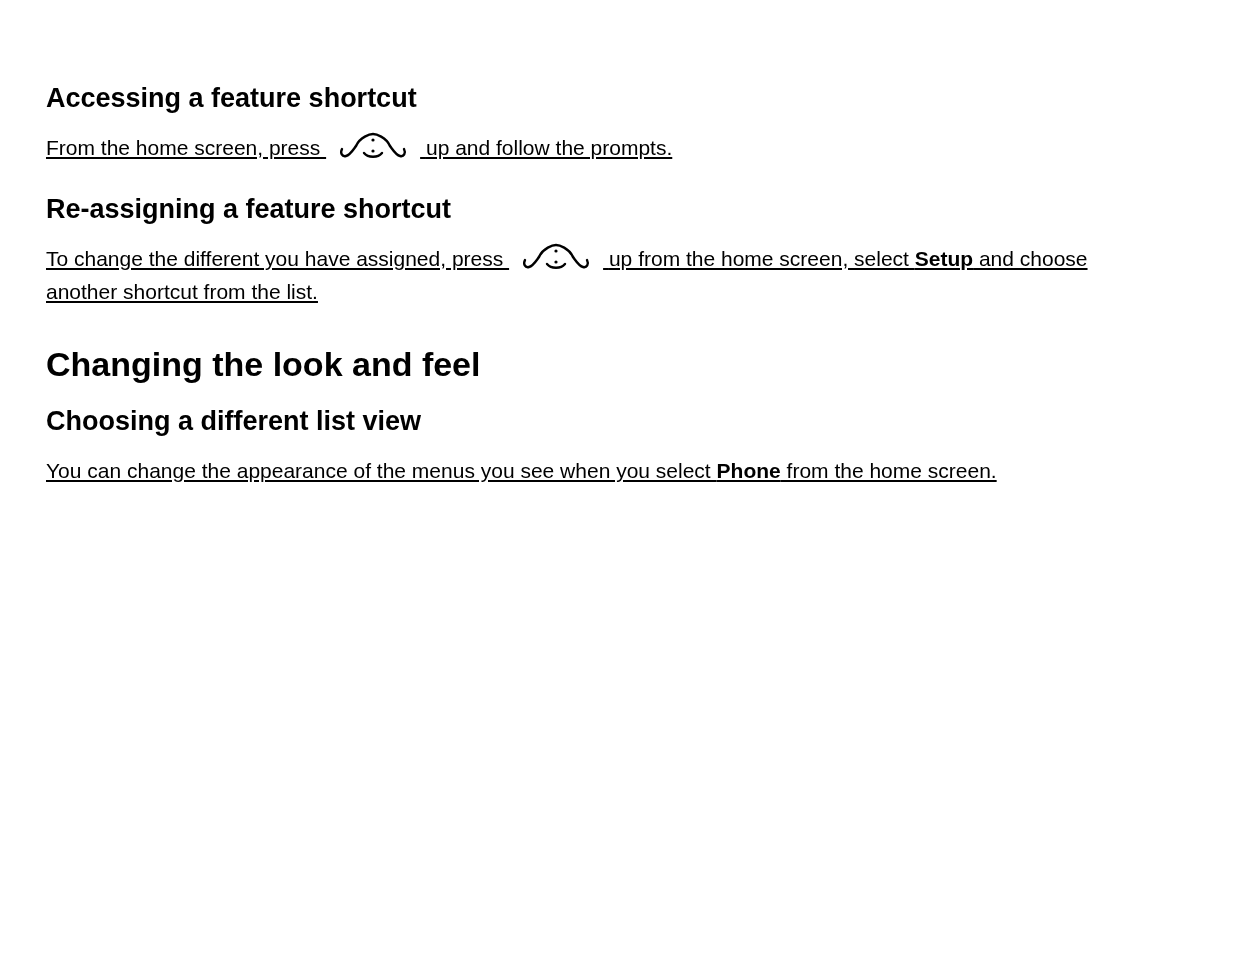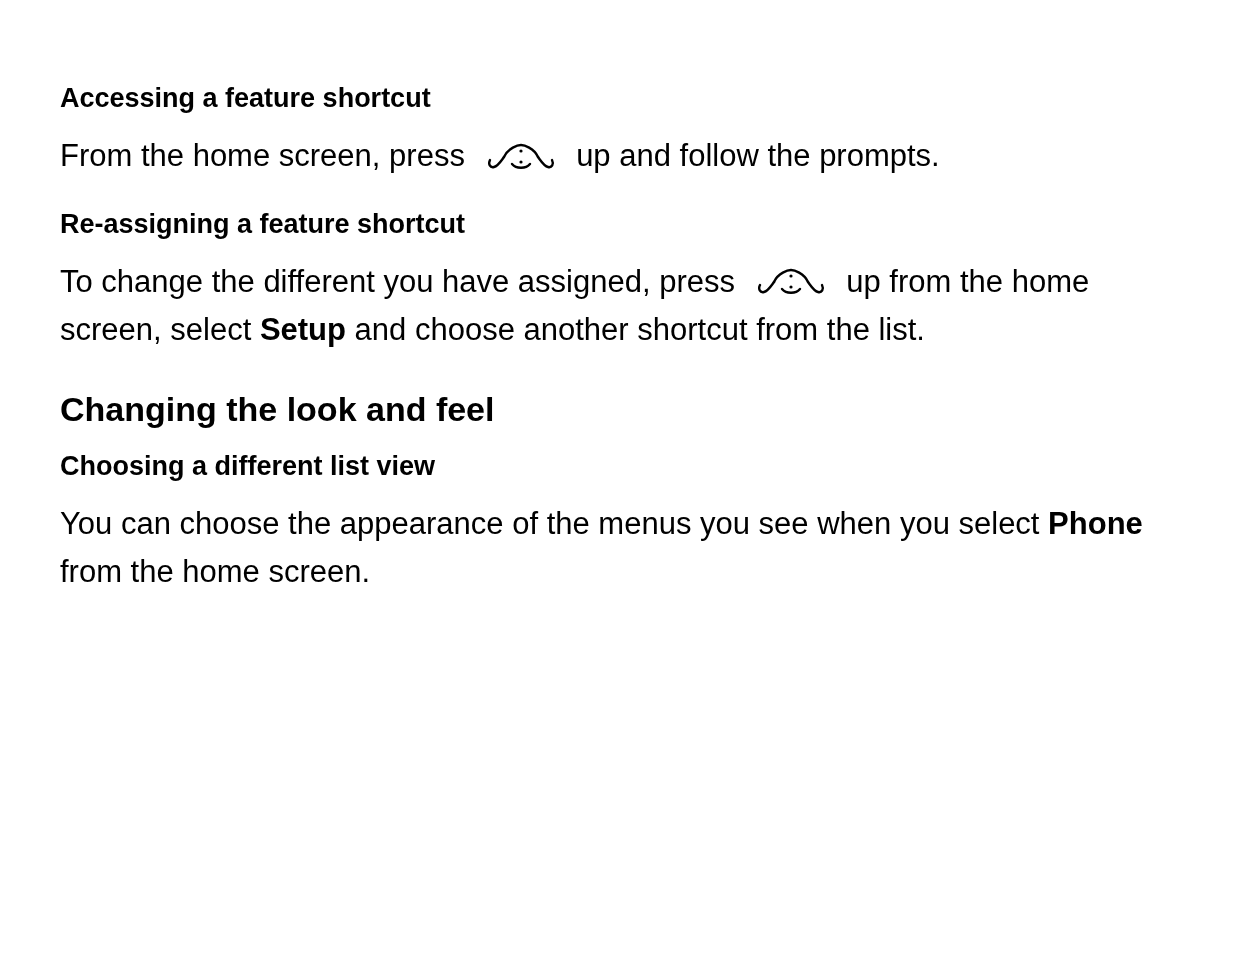--- a/index.html
+++ b/index.html
@@ -1,33 +1,34 @@
 <!DOCTYPE html>
 <html><head>
 <meta charset="utf-8">
 <style>
   * { margin: 0; padding: 0; box-sizing: border-box; }
   html, body { width: 1235px; height: 954px; background: #fff; font-family: Arial, Helvetica, sans-serif; color: #000; }
   .page {
     position: relative;
     width: 1235px;
     height: 779px;
-    padding: 82px 82px 0 60px;
+    padding: 82px 82px 0 46px;
   }
   .h3 {
     font-size: 27px;
     font-weight: bold;
     margin-bottom: 16px;
     line-height: 1.25;
   }
   .p {
-    font-size: 31px;
+    font-size: 21px;
     font-weight: normal;
     line-height: 1.55;
     margin-bottom: 28px;
+    text-decoration: underline;
   }
   .h2 {
     font-size: 34px;
     font-weight: bold;
     margin-top: 34px;
     margin-bottom: 20px;
     line-height: 1.25;
   }
   .bold { font-weight: bold; }
   .nav-icon {
@@ -97,17 +98,17 @@
       </svg>
     </span>
     <span> up from the home screen, select </span><span class="bold">Setup</span><span> and choose another shortcut from the list.</span>
   </div>
 
   <div class="h2">Changing the look and feel</div>
 
   <div class="h3">Choosing a different list view</div>
 
   <div class="p">
-    <span>You can choose the appearance of the menus you see when you select </span><span class="bold">Phone</span><span> from the home screen.</span>
+    <span>You can change the appearance of the menus you see when you select </span><span class="bold">Phone</span><span> from the home screen.</span>
   </div>
 
 
 </div>
 
 </body></html>

